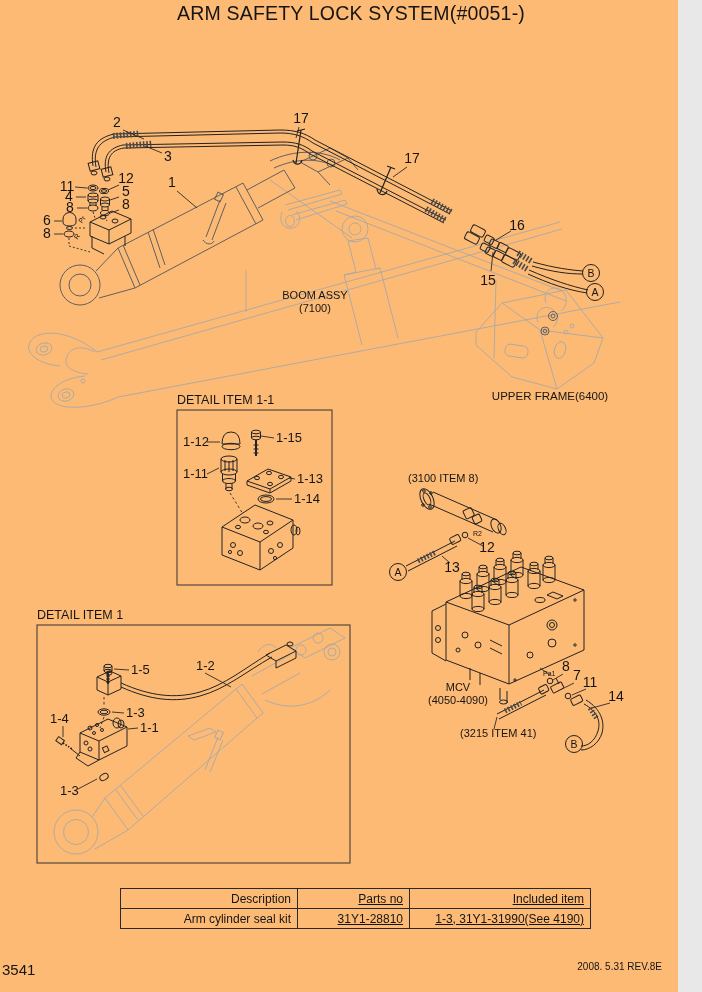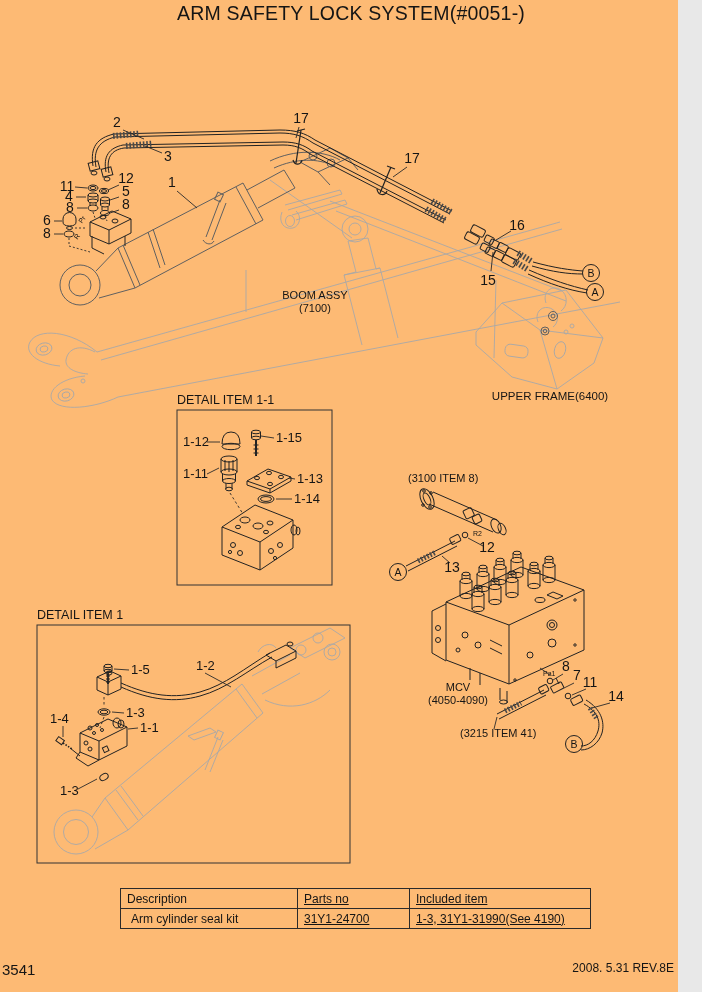--- a/index.html
+++ b/index.html
@@ -14,25 +14,25 @@
   .m{stroke:#606060;fill:none;stroke-width:1;}
   .g{stroke:#a8a8a8;fill:none;stroke-width:0.9;}
   .ld{stroke:#2a2a2a;fill:none;stroke-width:0.9;}
   .sl{stroke:#4a4a4a;fill:none;stroke-dasharray:1.6 1.8;}
   .bx{stroke:#333;fill:none;stroke-width:1;}
   .t14{font-size:14px;} .t13{font-size:13px;} .t125{font-size:12.5px;}
   .t11{font-size:11px;} .t115{font-size:11.5px;} .t105{font-size:10.5px;} .t7{font-size:7px;}
   .mid{text-anchor:middle;}
   .parts-table{position:absolute;left:120px;top:888px;border-collapse:collapse;table-layout:fixed;}
   .parts-table td,.parts-table th{border:1px solid #2a2a2a;font-size:12px;font-weight:normal;
-        padding:0 6px;height:19px;text-align:left;white-space:nowrap;}
+        padding:0 6px;height:19px;text-align:right;white-space:nowrap;}
   .parts-table .c1{width:160px;} .parts-table .c2{width:99px;text-decoration:underline;} .parts-table .c3{width:168px;text-decoration:underline;}
-  .parts-table td.left{text-align:left;padding-left:10px;}
+  .parts-table td.left{text-align:right;padding-left:10px;}
   .footer-left{position:absolute;left:2px;top:961px;font-size:15px;}
-  .footer-right{position:absolute;right:4px;top:961px;font-size:12px;}
+  .footer-right{position:absolute;right:16px;top:961px;font-size:10px;}
 </style>
 </head>
 <body>
 
 <div class="page">
 
   <div class="page-title">ARM SAFETY LOCK SYSTEM(#0051-)</div>
 
   <svg width="702" height="992" viewBox="0 0 702 992">
     <defs>
@@ -487,21 +487,21 @@
 
   <table class="parts-table">
     <tbody>
         <tr>
       <th class="c1">Description</th>
       <th class="c2">Parts no</th>
       <th class="c3">Included item</th>
     </tr>
     <tr>
       <td class="c1 left">Arm cylinder seal kit</td>
-      <td class="c2">31Y1-24700</td>
+      <td class="c2">31Y1-28810</td>
       <td class="c3">1-3, 31Y1-31990(See 4190)</td>
     </tr>
   </tbody>
     </table>
 
   <div class="footer-left">3541</div>
   <div class="footer-right">2008. 5.31 REV.8E</div>
 
 </div>
 

